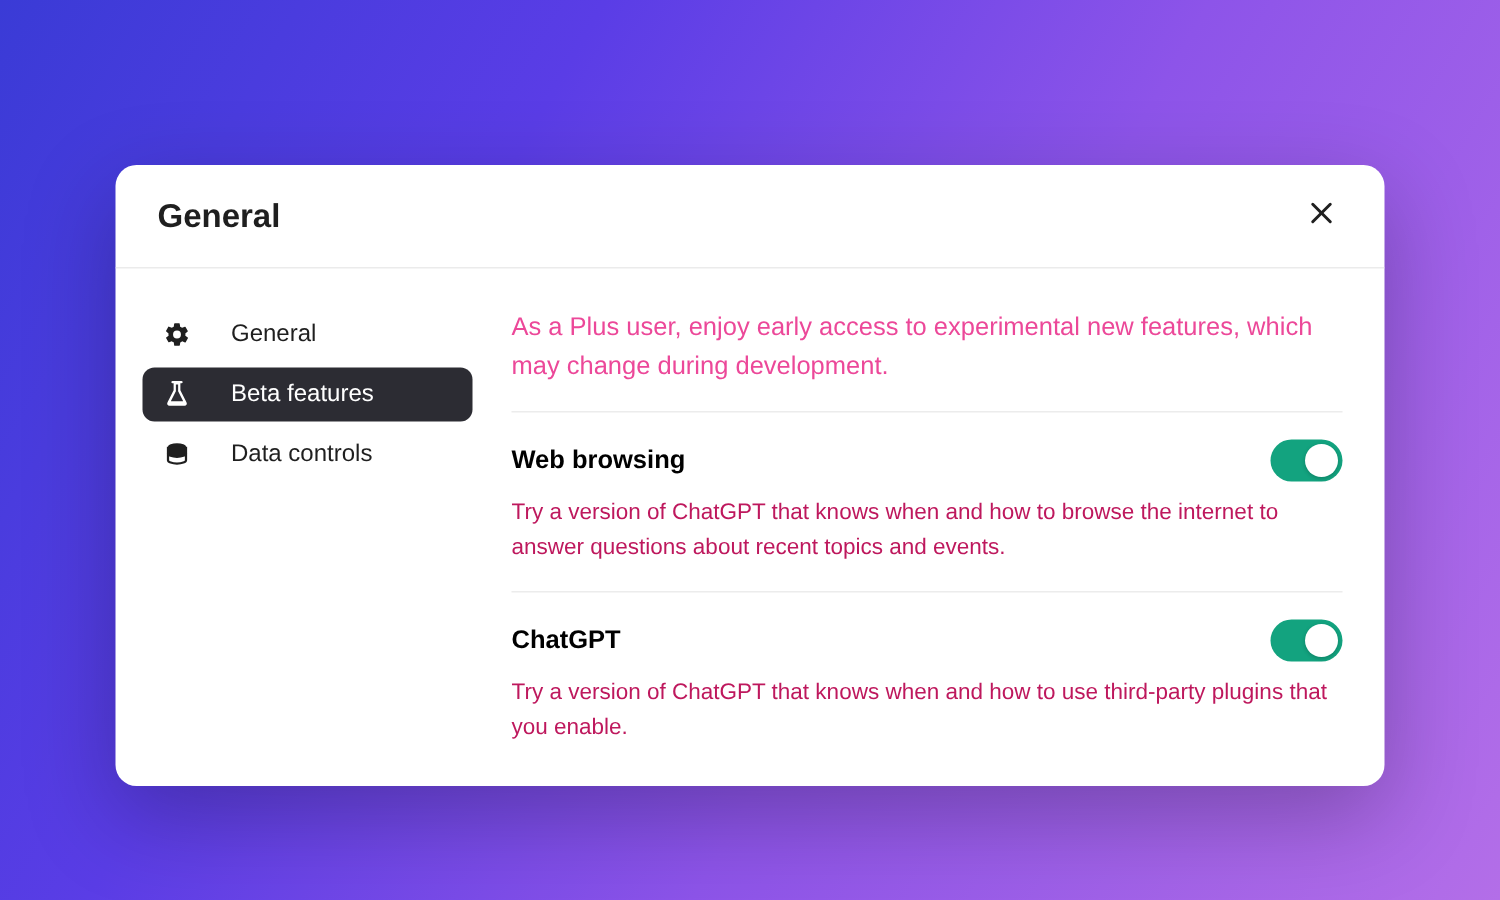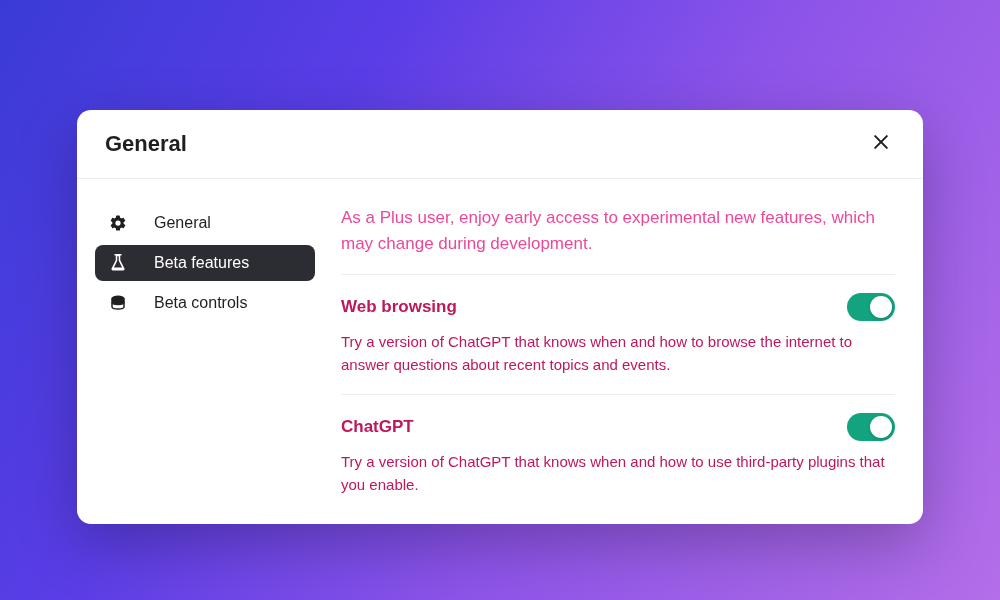--- a/index.html
+++ b/index.html
@@ -107,21 +107,21 @@
     }
     .section-header {
       display: flex;
       align-items: center;
       justify-content: space-between;
       margin-bottom: 10px;
     }
     .section-title {
       font-size: 17px;
       font-weight: 600;
-      color: #be185d;
+      color: #000000;
     }
     .section-desc {
       font-size: 15px;
       line-height: 1.5;
       color: #be185d;
     }
     .toggle {
       position: relative;
       width: 48px;
       height: 28px;
@@ -180,21 +180,21 @@
 
       <div class="sidebar-item">
         <span class="icon">
           <svg viewBox="0 0 24 24" fill="currentColor">
             <ellipse cx="12" cy="5" rx="8" ry="3"></ellipse>
             <path d="M4 5v6c0 1.7 3.6 3 8 3s8-1.3 8-3V5"></path>
             <path d="M4 11v6c0 1.7 3.6 3 8 3s8-1.3 8-3v-6" fill="none" stroke="currentColor" stroke-width="2"></path>
             <path d="M4 5v6c0 1.7 3.6 3 8 3s8-1.3 8-3V5" fill="none" stroke="currentColor" stroke-width="2"></path>
           </svg>
         </span>
-        <span>Beta controls</span>
+        <span>Data controls</span>
       </div>
 
     </div>
 
     <div class="content">
       <div class="intro">As a Plus user, enjoy early access to experimental new features, which may change during development.</div>
 
       <div class="section">
         <div class="section-header">
           <div class="section-title">Web browsing</div>

